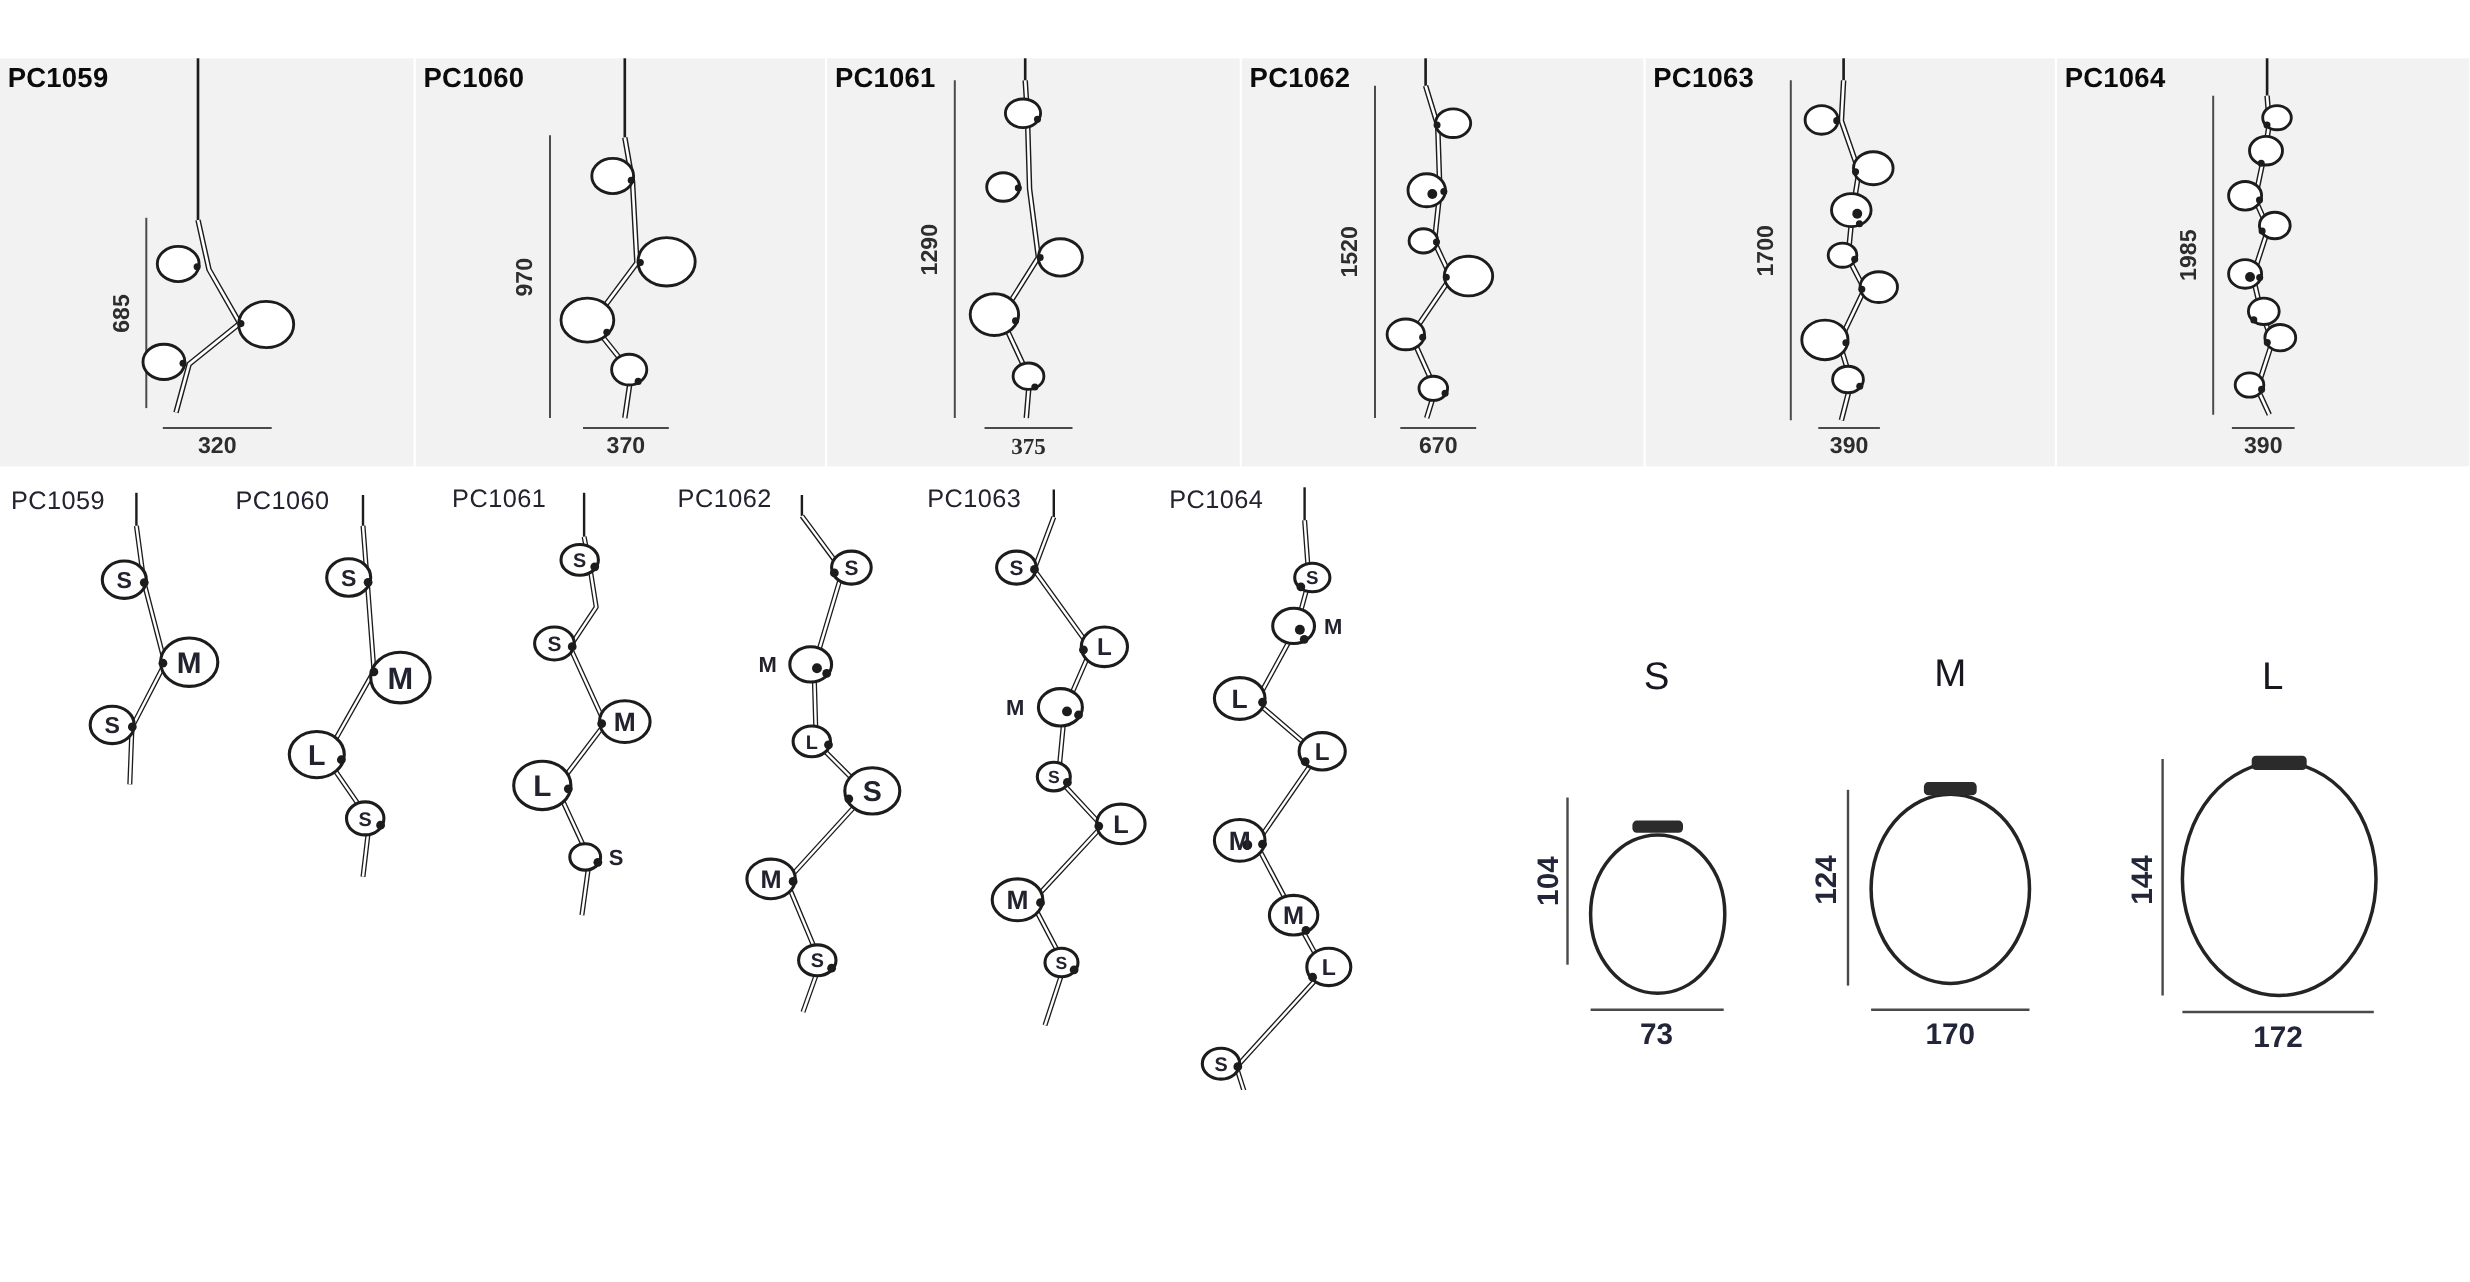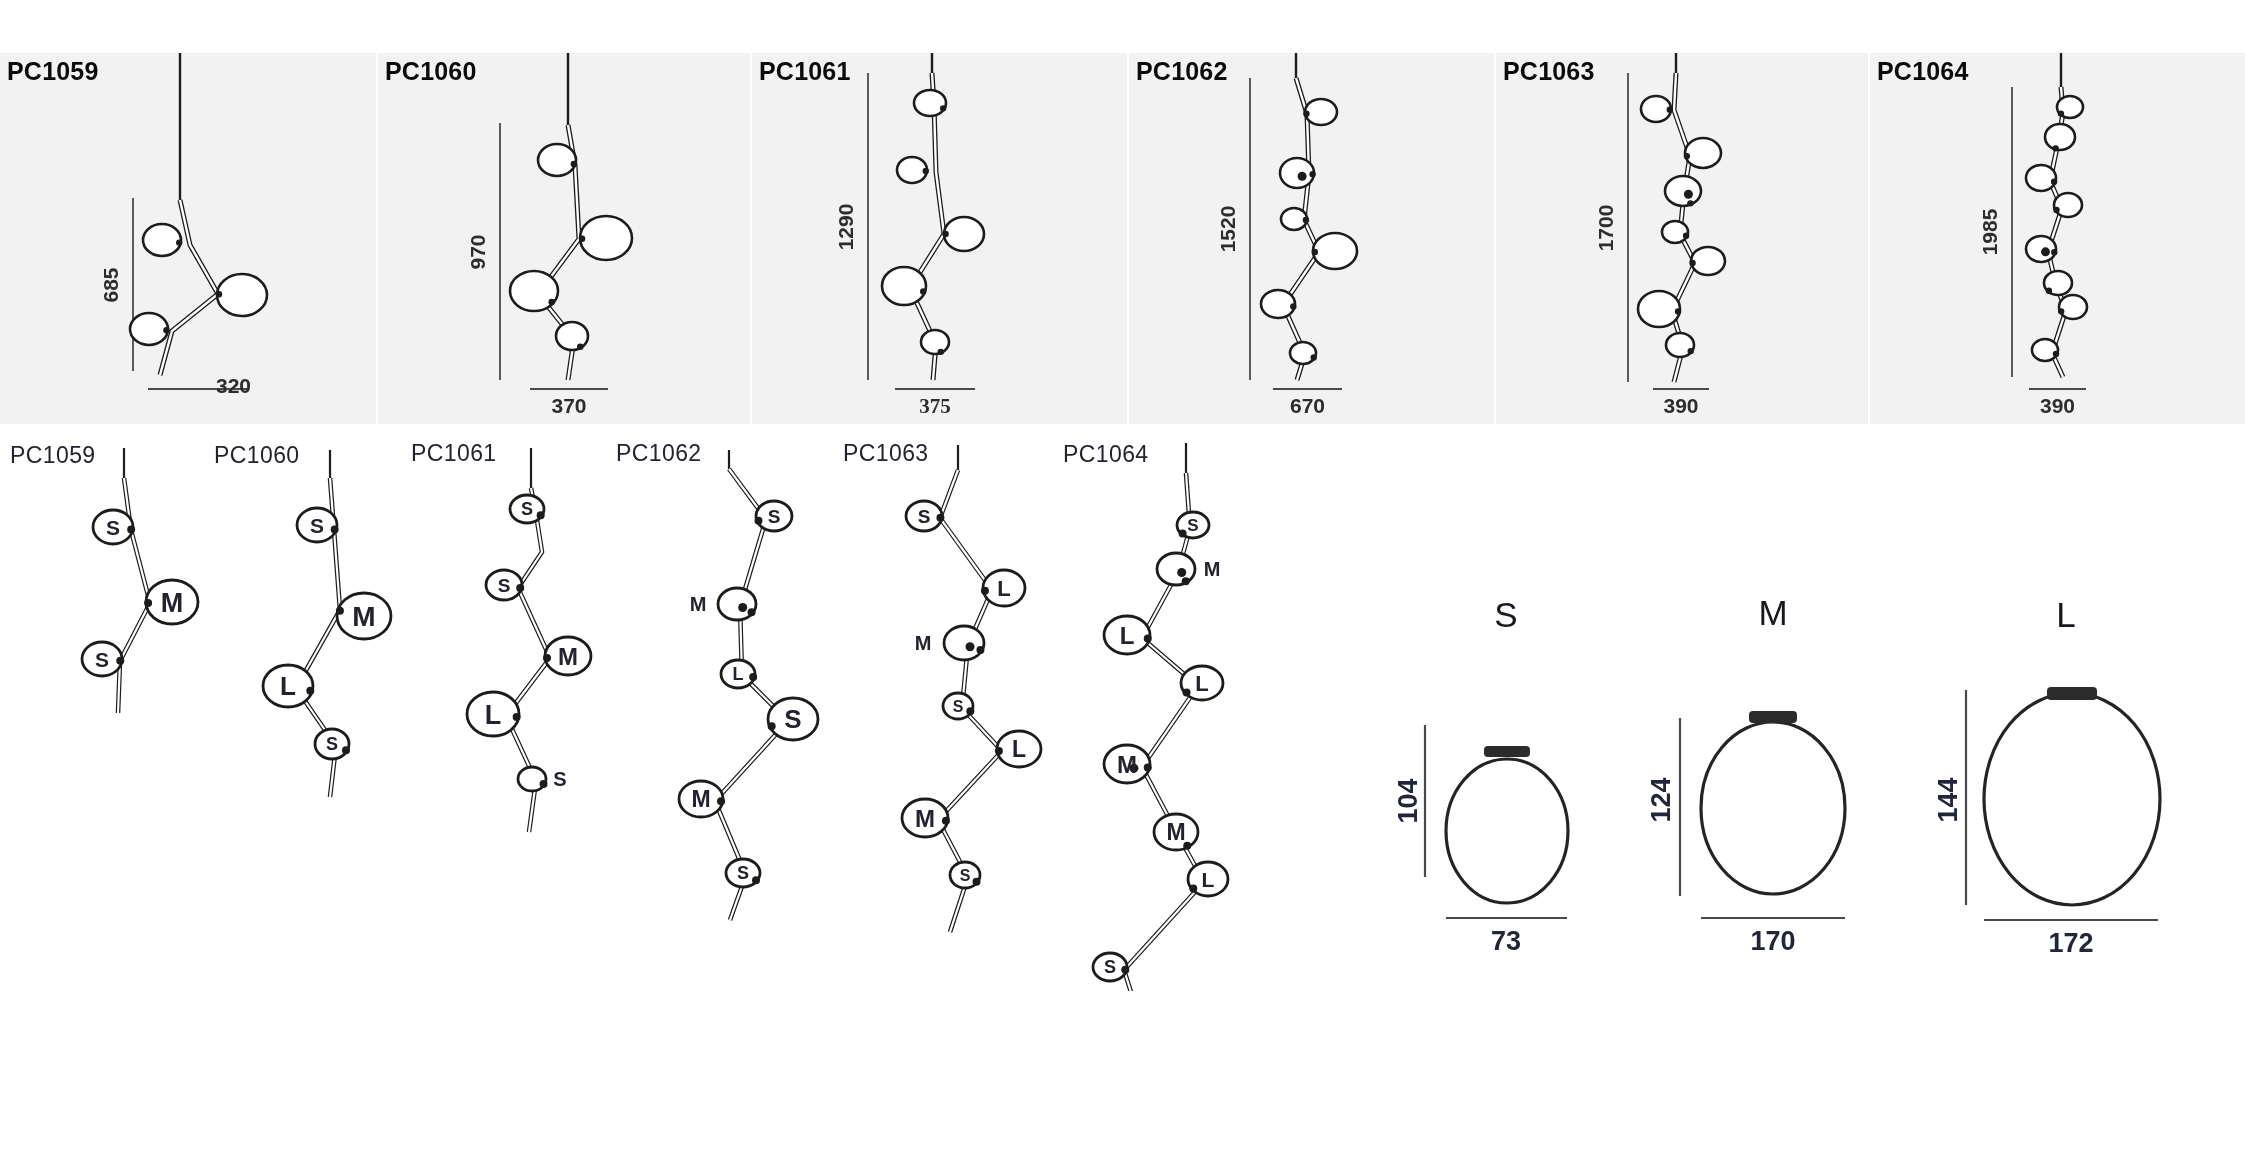--- a/index.html
+++ b/index.html
@@ -320,21 +320,21 @@
 
   <div class="sznum rot" style="left:1408px;top:801px">104</div>
   <div class="sznum rot" style="left:1661px;top:800px">124</div>
   <div class="sznum rot" style="left:1948px;top:800px">144</div>
 
   <div class="sznum" style="left:1506px;top:941px">73</div>
   <div class="sznum" style="left:1773px;top:941px">170</div>
   <div class="sznum" style="left:2071px;top:943px">172</div>
 
 <div class="dimnum rot" style="left: 111px; top: 284.5px;">685</div>
-    <div class="dimnum" style="left: 197.5px; top: 386px; margin-left: 36px;">320</div>
+    <div class="dimnum" style="left: 197.5px; top: 406px;">320</div>
     <div class="dimnum rot" style="left: 478px; top: 251.5px;">970</div>
     <div class="dimnum" style="left: 569px; top: 406px; text-align: right;">370</div>
     <div class="dimnum rot" style="left: 846px; top: 226.5px;">1290</div>
     <div class="dimnum" style="left: 935px; top: 406px; font-family: Liberation Serif, serif;">375</div>
     <div class="dimnum rot" style="left: 1228px; top: 229px;">1520</div>
     <div class="dimnum" style="left: 1307.5px; top: 406px;">670</div>
     <div class="dimnum rot" style="left: 1606px; top: 227.5px;">1700</div>
     <div class="dimnum" style="left: 1681px; top: 406px;">390</div>
     <div class="dimnum rot" style="left: 1990px; top: 232px;">1985</div>
     <div class="dimnum" style="left: 2057.5px; top: 406px;">390</div>

